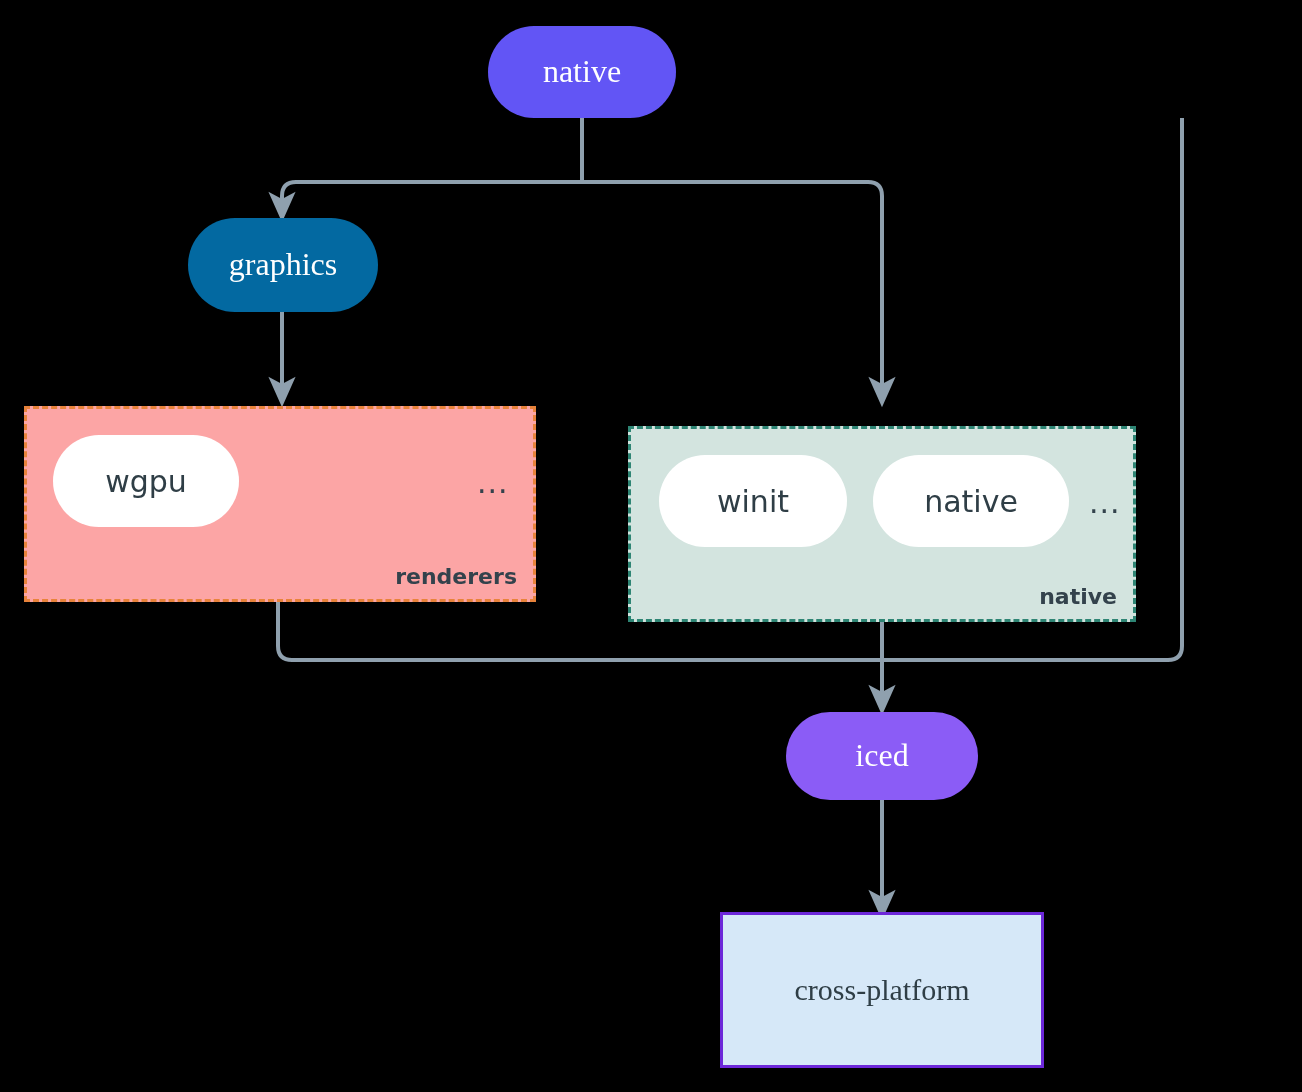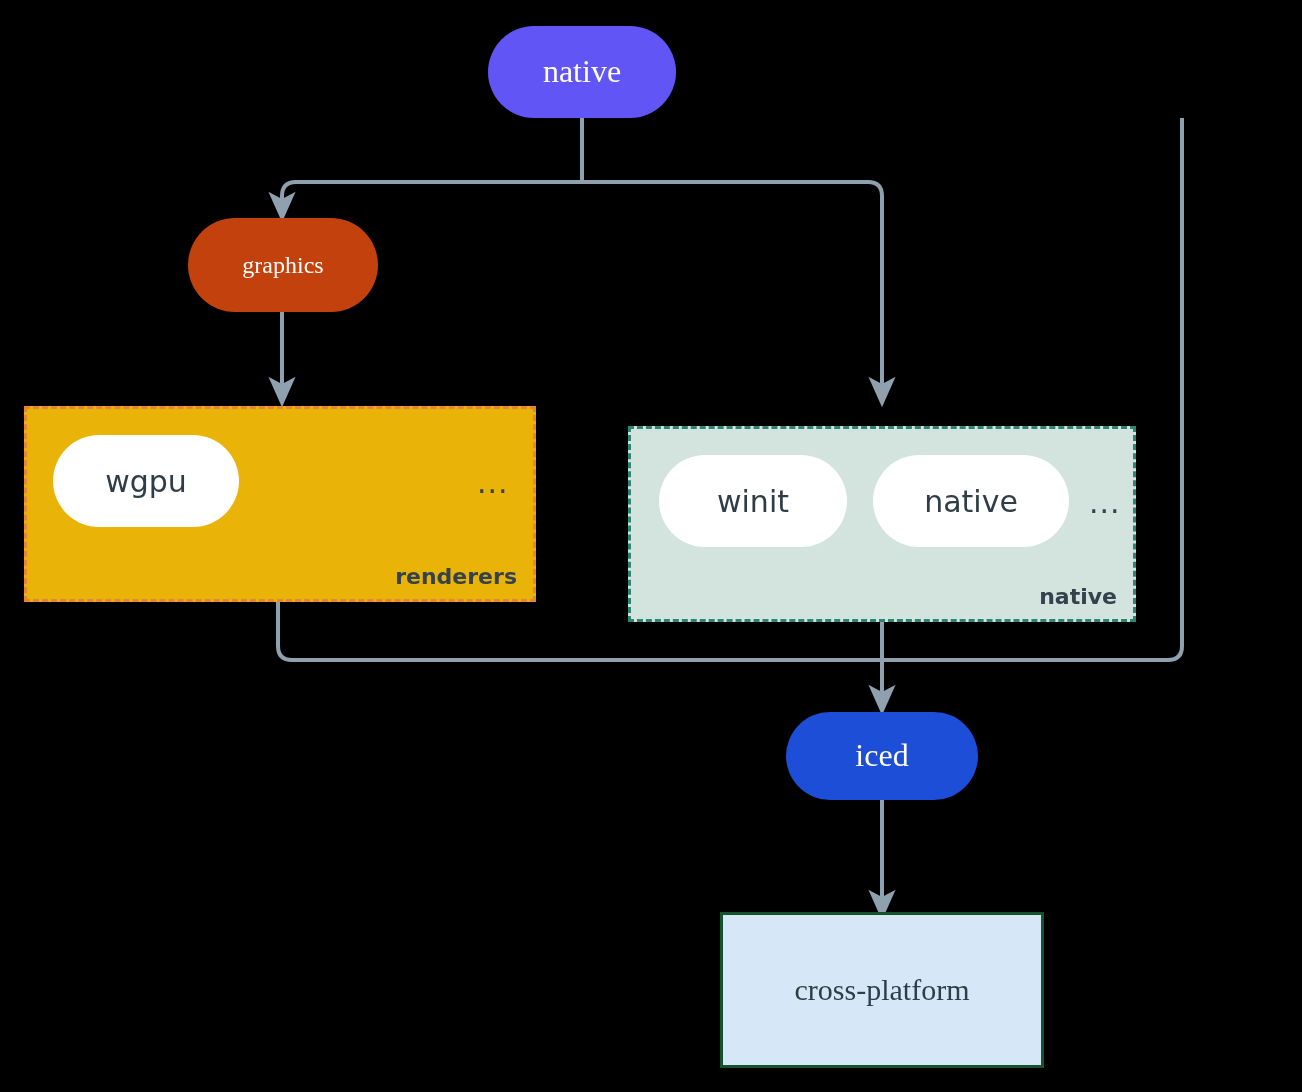--- a/index.html
+++ b/index.html
@@ -43,36 +43,36 @@
     border-radius: 999px;
   }
 
   
   .pill-native, .pill-web {
     background: #6255F5;
     color: #ffffff;
     font-size: 32px;
   }
   .pill-graphics {
-    background: #c2410c;
+    background: #0369a1;
     color: #ffffff;
-    font-size: 24px;
+    font-size: 32px;
   }
   .pill-iced {
-    background: #1d4ed8;
+    background: #8b5cf6;
     color: #ffffff;
     font-size: 32px;
   }
 
   
   .group-box {
     position: absolute;
   }
   .group-renderers {
-    background: #eab308;
+    background: #fca5a5;
     border: 3px dashed #E8833B;
   }
   .group-shells {
     background: #D3E4DF;
     border: 3px dashed #2E8574;
   }
   .group-label {
     position: absolute;
     right: 16px;
     bottom: 10px;
@@ -97,21 +97,21 @@
   .ellipsis {
     position: absolute;
     color: #33424C;
     font-size: 30px;
     letter-spacing: 1px;
   }
 
   
   .rect-app {
     background: #D6E8F8;
-    border: 3px solid #14532d;
+    border: 3px solid #6d28d9;
     color: #2F3E46;
     font-size: 30px;
     flex-direction: column;
     line-height: 1.55;
   }
   .rect-app span { display: block; }
 </style>
 </head>
 <body>
 

